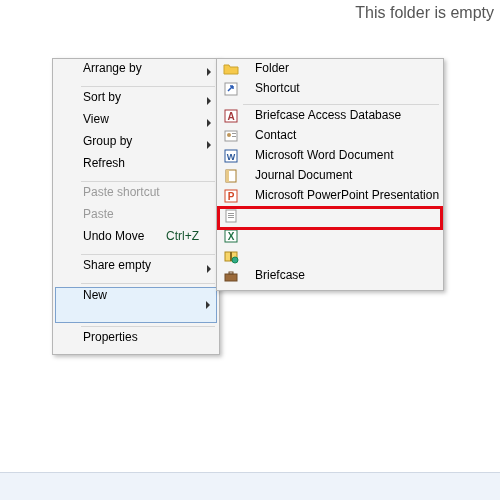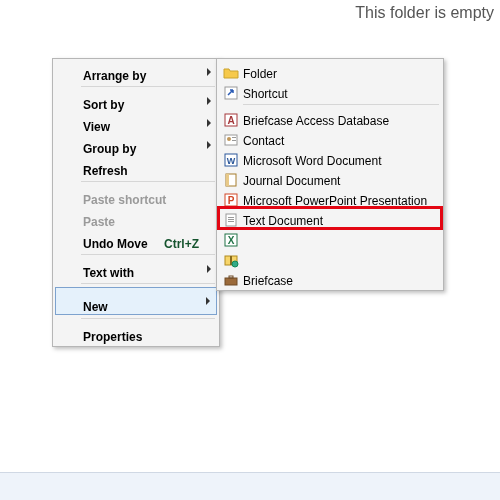--- a/index.html
+++ b/index.html
@@ -25,68 +25,67 @@
     top: 58px;
     left: 52px;
     width: 168px;
     background: #f4f4f4;
     border: 1px solid #b6b6b6;
     box-shadow: 2px 2px 4px rgba(0,0,0,0.25);
     padding: 2px;
   }
   .menu-item {
     display: flex;
-    align-items: flex-end;
+    align-items: flex-start;
     height: 22px;
     padding: 0 18px 0 28px;
     color: #000;
     position: relative;
     white-space: nowrap;
-    font-weight: bold;
   }
   .menu-item.disabled { color: #9a9a9a; }
   .menu-item .label { flex: 1; }
   .menu-item .shortcut { color: #14532d; font-size: 12px; }
   .menu-item.has-sub::after {
     content: "";
     position: absolute;
     right: 6px;
     top: 50%;
     transform: translateY(-50%);
     border-left: 4px solid #333;
     border-top: 4px solid transparent;
     border-bottom: 4px solid transparent;
   }
   .menu-item.highlight {
     background: #e5f1fb;
     border: 1px solid #7da2ce;
     padding: 0 17px 0 27px;
-    height: 28px;
+    height: 36px;
   }
   .sep {
     height: 1px;
     background: #d6d6d6;
     margin: 3px 2px 3px 26px;
   }
   .submenu {
     position: absolute;
     top: 58px;
     left: 216px;
     width: 228px;
     background: #f4f4f4;
     border: 1px solid #b6b6b6;
     box-shadow: 2px 2px 4px rgba(0,0,0,0.25);
     padding: 2px;
   }
   .sub-item {
     display: flex;
-    align-items: flex-end;
+    align-items: flex-start;
     height: 20px;
     padding: 0 8px 0 4px;
-    gap: 4px;
+    gap: 16px;
     white-space: nowrap;
   }
   .sub-item .icon {
     width: 16px;
     height: 16px;
     flex-shrink: 0;
     display: flex;
     align-items: center;
     justify-content: center;
   }
@@ -137,21 +136,21 @@
   </div>
   <div class="menu-item disabled">
     <span class="label">Paste</span>
   </div>
   <div class="menu-item">
     <span class="label">Undo Move</span>
     <span class="shortcut">Ctrl+Z</span>
   </div>
   <div class="sep"></div>
   <div class="menu-item has-sub">
-    <span class="label">Text with</span>
+    <span class="label">Share empty</span>
   </div>
   <div class="sep"></div>
   <div class="menu-item has-sub highlight">
     <span class="label">New</span>
   </div>
   <div class="sep"></div>
   <div class="menu-item">
     <span class="label">Properties</span>
   </div>
 </div>
@@ -224,21 +223,20 @@
   </div>
   <div class="sub-item emphasis">
     <span class="icon">
       <svg width="16" height="16">
           <rect x="3" y="2" width="10" height="12" fill="#fff" stroke="#999"></rect>
           <rect x="5" y="5" width="6" height="1" fill="#999"></rect>
           <rect x="5" y="7" width="6" height="1" fill="#999"></rect>
           <rect x="5" y="9" width="6" height="1" fill="#999"></rect>
         </svg>
     </span>
-    <span>Text Document</span>
   </div>
   <div class="sub-item">
     <span class="icon">
       <svg width="16" height="16">
           <rect x="2" y="2" width="12" height="12" fill="#fff" stroke="#217346"></rect>
           <text x="8" y="12" text-anchor="middle" font-size="10" font-weight="bold" fill="#217346">X</text>
         </svg>
     </span>
   </div>
   <div class="sub-item">

